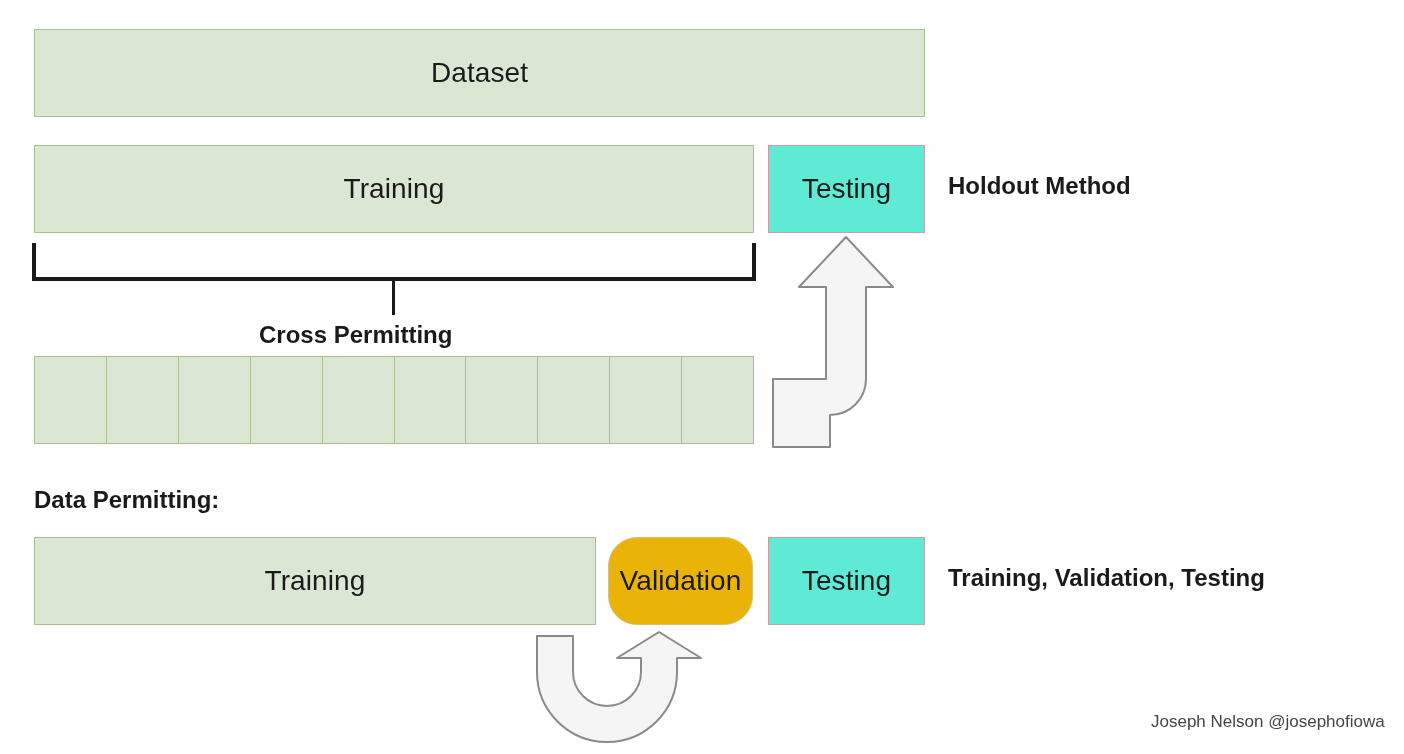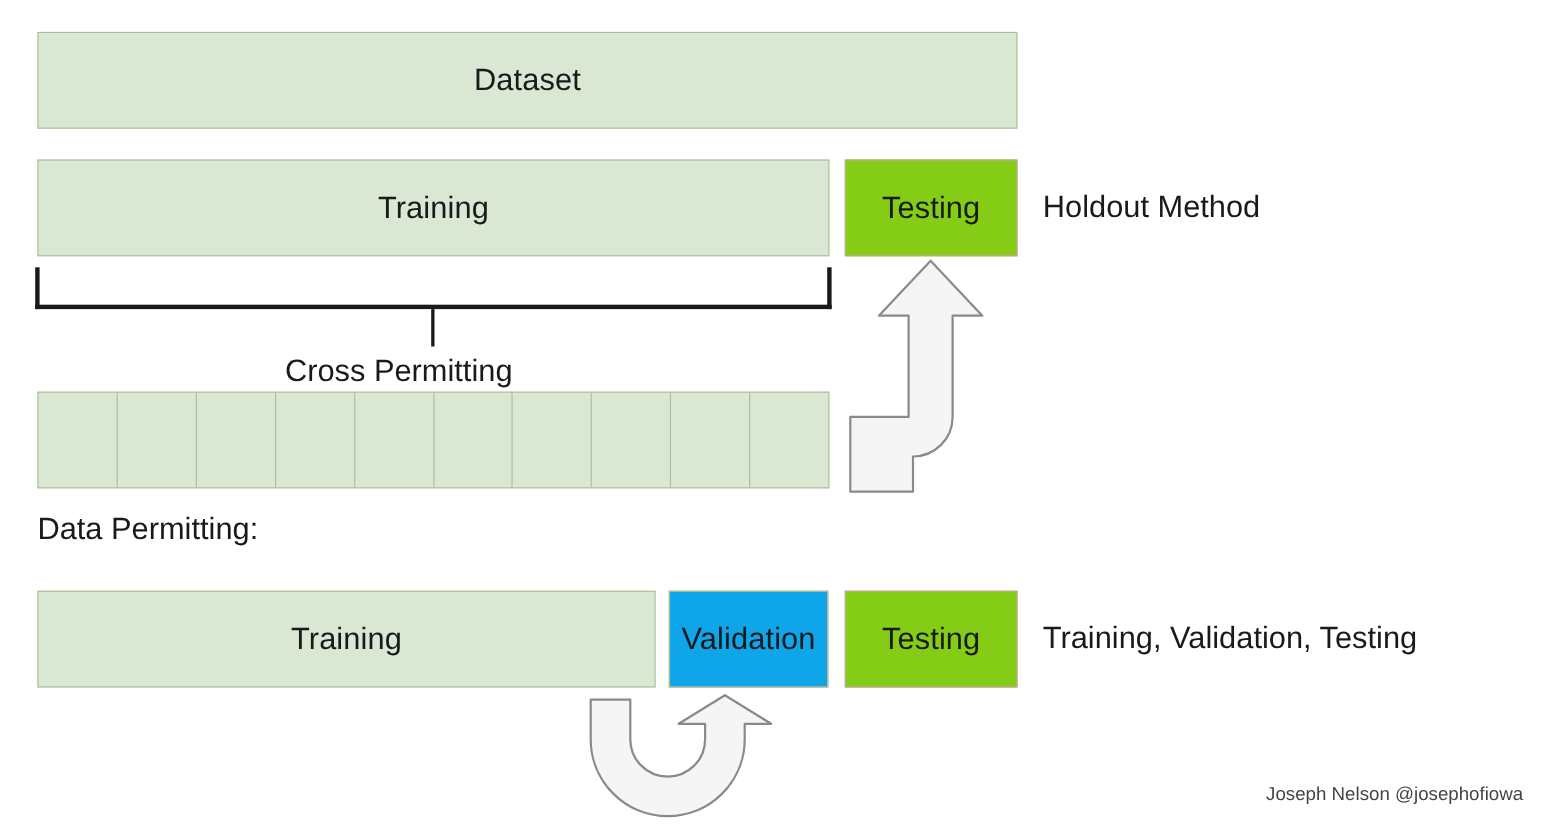--- a/index.html
+++ b/index.html
@@ -28,45 +28,46 @@
     align-items: center;
     justify-content: center;
     font-size: 28px;
     color: #1a1a1a;
     letter-spacing: 0.1px;
     line-height: 1;
     border-width: 1.5px;
     border-style: solid;
   }
   .box.green  { background: #d9e7d3; border-color: #a8bf93; }
-  .box.red    { background: #84cc16; border-color: #cc9ea1; }
-  .box.yellow { background: #0ea5e9; border-color: #d9c07a; }
+  .box.red    { background: #5eead4; border-color: #cc9ea1; }
+  .box.yellow { background: #eab308; border-color: #d9c07a; border-radius: 29px; }
 
   
   #cv-bar {
     position: absolute;
     box-sizing: border-box;
     display: flex;
     background: #d9e7d3;
     border: 1.5px solid #a8bf93;
   }
   #cv-bar .cv-cell {
     flex: 1 1 0;
     box-sizing: border-box;
     border-right: 1.5px solid #a8bf93;
   }
   #cv-bar .cv-cell:last-child { border-right: none; }
 
   
   .label {
     position: absolute;
-    font-size: 28px;
+    font-size: 24px;
     color: #1a1a1a;
     white-space: nowrap;
     line-height: 1;
+    font-weight: bold;
   }
   .credit {
     position: absolute;
     font-size: 17px;
     color: #444444;
     white-space: nowrap;
     line-height: 1;
   }
 
   
@@ -130,21 +131,21 @@
       <div class="cv-cell"></div>
       <div class="cv-cell"></div>
       <div class="cv-cell"></div>
       <div class="cv-cell"></div>
       <div class="cv-cell"></div>
       <div class="cv-cell"></div>
       <div class="cv-cell"></div>
       <div class="cv-cell"></div>
     </div>
 
-  <div class="label" style="left:34px; top:467px;text-align:right;">Data Permitting:</div>
+  <div class="label" style="left:34px; top:488px;text-align:right;">Data Permitting:</div>
 
   <div class="box green" style="left:34px; top:537px; width:562px; height:88px;">
     <span>Training</span>
   </div>
 
   <div class="box yellow" style="left:608px; top:537px; width:145px; height:88px;">
     <span>Validation</span>
   </div>
 
   <div class="box red" style="left:768px; top:537px; width:157px; height:88px;">

